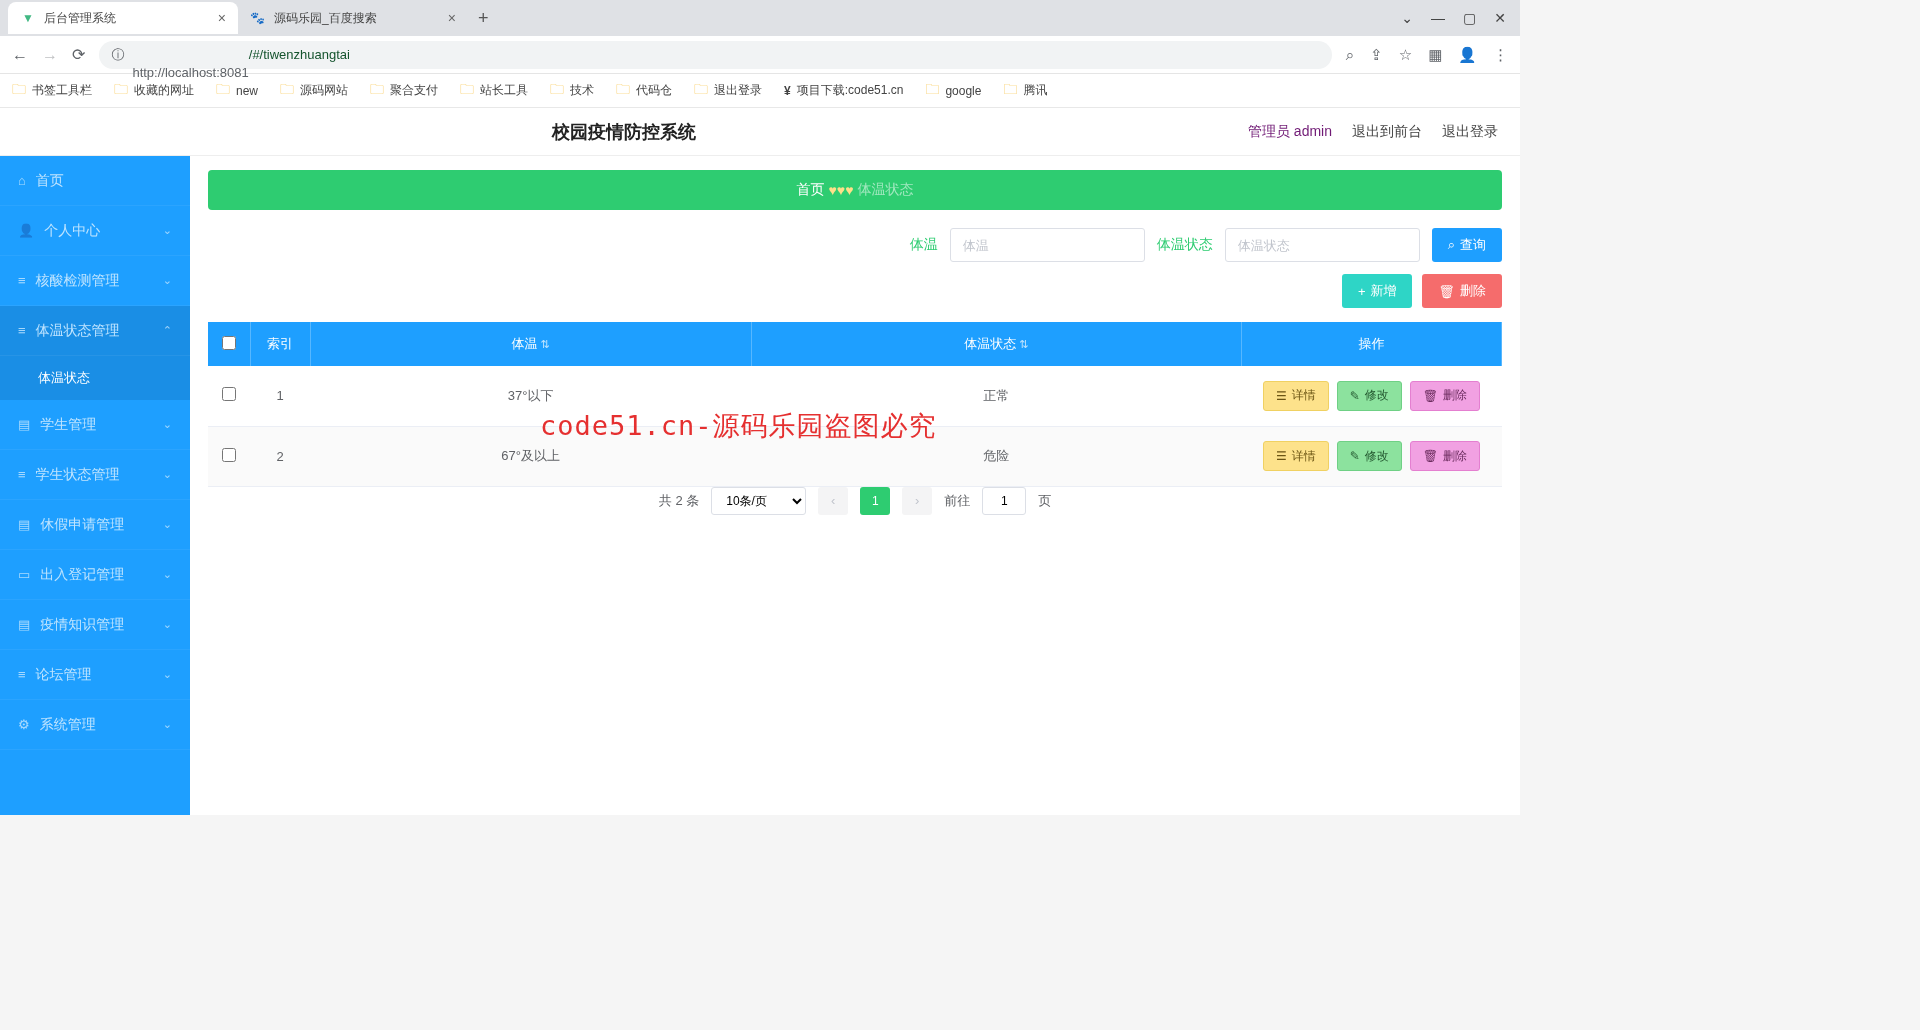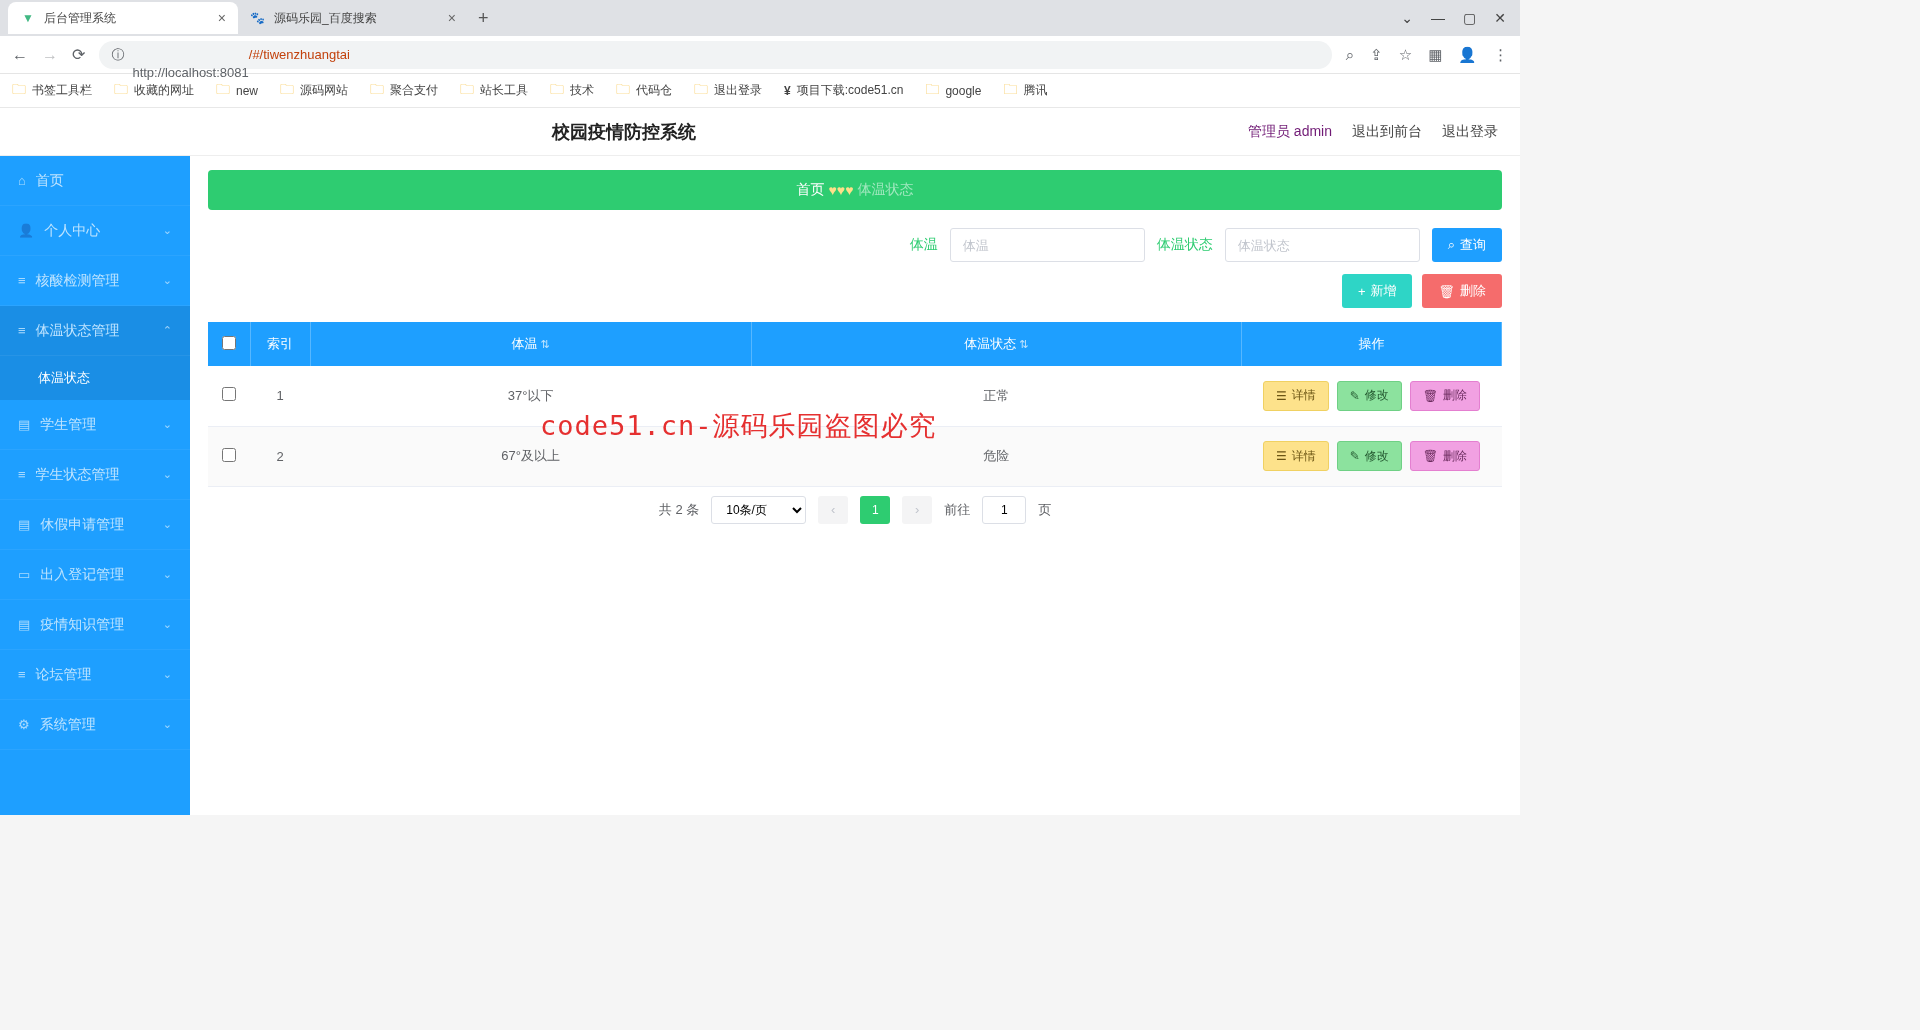--- a/index.html
+++ b/index.html
@@ -13,21 +13,21 @@
     .tab-close { margin-left: auto; color: #666; font-size: 14px; }
     .new-tab { padding: 0 10px; font-size: 18px; color: #555; }
     .window-controls { margin-left: auto; display: flex; gap: 18px; padding-right: 14px; color: #444; font-size: 14px; }
     
     .addr-bar { display: flex; align-items: center; height: 38px; background: #fff; padding: 0 12px; gap: 14px; border-bottom: 1px solid #e5e5e5; }
     .nav-btn { color: #5f6368; font-size: 16px; }
     .nav-btn.disabled { opacity: .4; }
     .url-box { flex: 1; display: flex; align-items: center; height: 28px; background: #f1f3f4; border-radius: 14px; padding: 0 12px; font-size: 13px; color: #333; }
     .url-box .info-icon { margin-right: 8px; color: #5f6368; }
     .url-box .host { color: #5f6368; margin-top: 36px; }
-    .url-box .path { color: #c2410c; }
+    .url-box .path { color: #14532d; }
     .addr-icons { display: flex; gap: 16px; color: #5f6368; font-size: 15px; }
     
     .bookmarks { display: flex; align-items: center; height: 34px; background: #fff; padding: 0 12px; gap: 22px; font-size: 12px; color: #444; border-bottom: 1px solid #e8e8e8; }
     .bm-item { display: flex; align-items: center; gap: 6px; }
     .bm-folder { color: #f7c245; font-size: 14px; }
     
     .app-header { display: flex; align-items: center; height: 48px; background: #fff; border-bottom: 1px solid #eee; }
     .app-title { flex: 1; text-align: center; font-size: 18px; font-weight: 700; color: #222; }
     .app-user-area { display: flex; gap: 20px; padding-right: 22px; font-size: 14px; }
     .app-user { color: #701a75; }
@@ -63,21 +63,21 @@
     
     .tbl { width: 100%; border-collapse: collapse; font-size: 13px; }
     .tbl thead th { background: #1e9fff; color: #fff; font-weight: 400; height: 44px; border-right: 1px solid rgba(255,255,255,.25); }
     .tbl tbody td { text-align: center; height: 60px; border-bottom: 1px solid #ebeef5; color: #606266; }
     .tbl tbody tr:nth-child(even) { background: #fafafa; }
     .chk { width: 14px; height: 14px; }
     .row-ops { display: flex; justify-content: center; gap: 8px; }
     .row-ops .btn { height: 30px; padding: 0 12px; font-size: 12px; }
     .sort-icon { opacity: .7; font-size: 11px; margin-left: 3px; }
     
-    .pager { display: flex; align-items: center; justify-content: center; gap: 12px; margin-top: 9px; font-size: 13px; color: #606266; }
+    .pager { display: flex; align-items: center; justify-content: center; gap: 12px; margin-top: 0; font-size: 13px; color: #606266; }
     .pg-sel { height: 28px; border: 1px solid #dcdfe6; border-radius: 3px; padding: 0 22px 0 10px; font-size: 12px; background:#fff; }
     .pg-btn { width: 30px; height: 28px; background: #f4f4f5; border-radius: 3px; display: inline-flex; align-items: center; justify-content: center; color: #c0c4cc; }
     .pg-page { width: 30px; height: 28px; background: #2ecc71; color: #fff; border-radius: 3px; display: inline-flex; align-items: center; justify-content: center; font-size: 12px; }
     .pg-input { width: 44px; height: 28px; border: 1px solid #dcdfe6; border-radius: 3px; text-align: center; font-size: 12px; }
     
     .watermark { position: absolute; left: 540px; top: 408px; color: #e53030; font-size: 27px; font-family: monospace; white-space: nowrap; pointer-events: none; letter-spacing: 1px; }
   </style>
 </head>
 <body>
 

